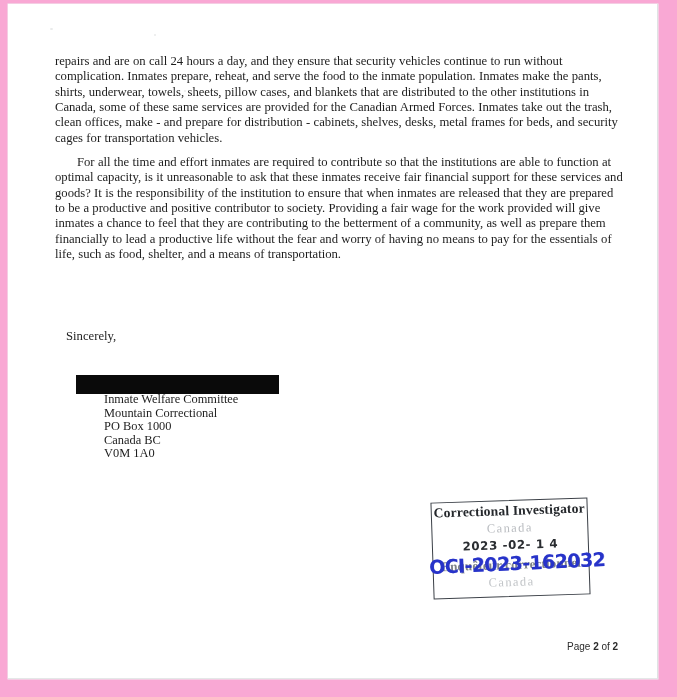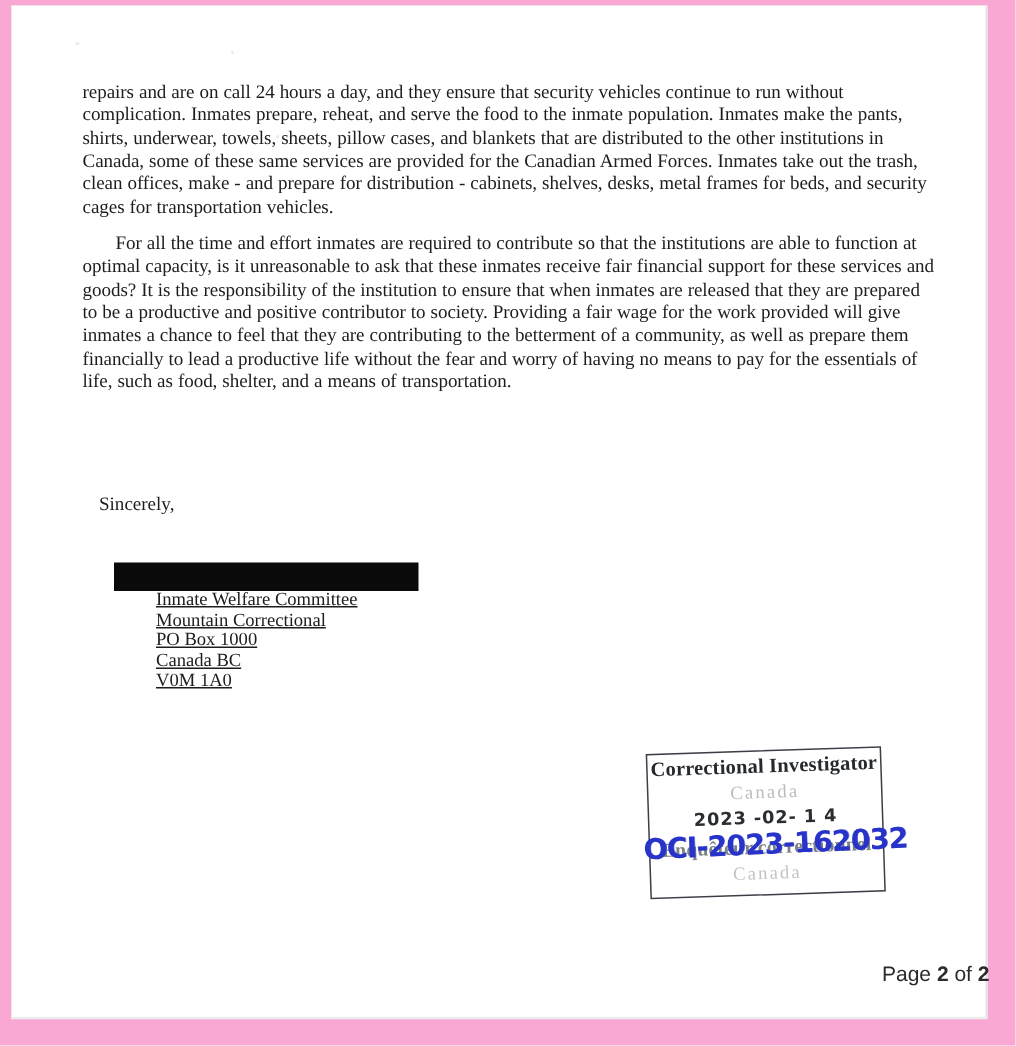--- a/index.html
+++ b/index.html
@@ -83,21 +83,20 @@
     background: #0a0a0a;
   }
 
   #address-block {
     position: absolute;
     left: 96px;
     top: 389px;
     font-size: 12.4px;
     line-height: 13.6px;
     color: #1d1d1d;
-    text-decoration: underline;
   }
   #address-block div {
     white-space: nowrap;
   }
 
   
   #stamp {
     position: absolute;
     left: 424px;
     top: 496px;
@@ -170,24 +169,23 @@
     transform: rotate(-2.6deg);
     white-space: nowrap;
     text-shadow: 0.4px 0 0 rgba(39,51,201,0.45);
   }
 
   #page-footer {
     position: absolute;
     left: 559px;
     top: 637px;
     font-family: "Liberation Sans", sans-serif;
-    font-size: 14px;
+    font-size: 10px;
     color: #2b2b2b;
     white-space: nowrap;
-    margin-left: 21px;
   }
   #page-footer b { font-weight: bold; }
 </style>
 </head>
 <body>
 
 <div id="scan-canvas">
   <div id="page-sheet">
 
     <span class="speckle" style="left:42px; top:24px; width:3px; height:2px;"></span>

